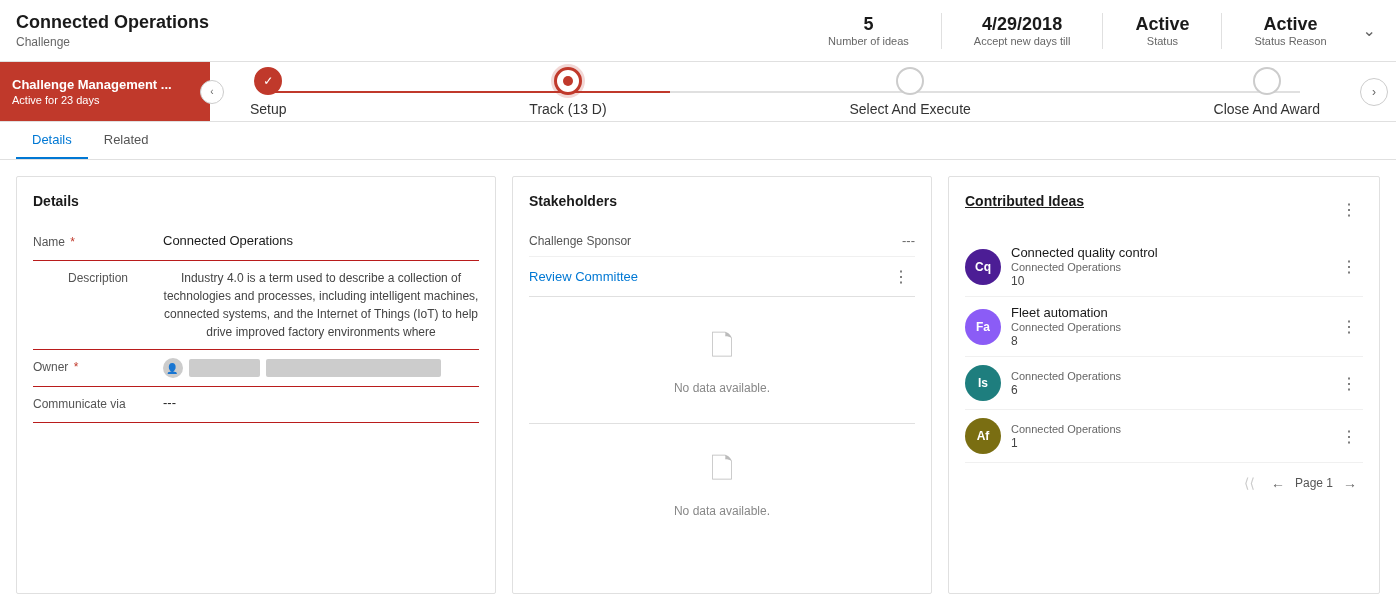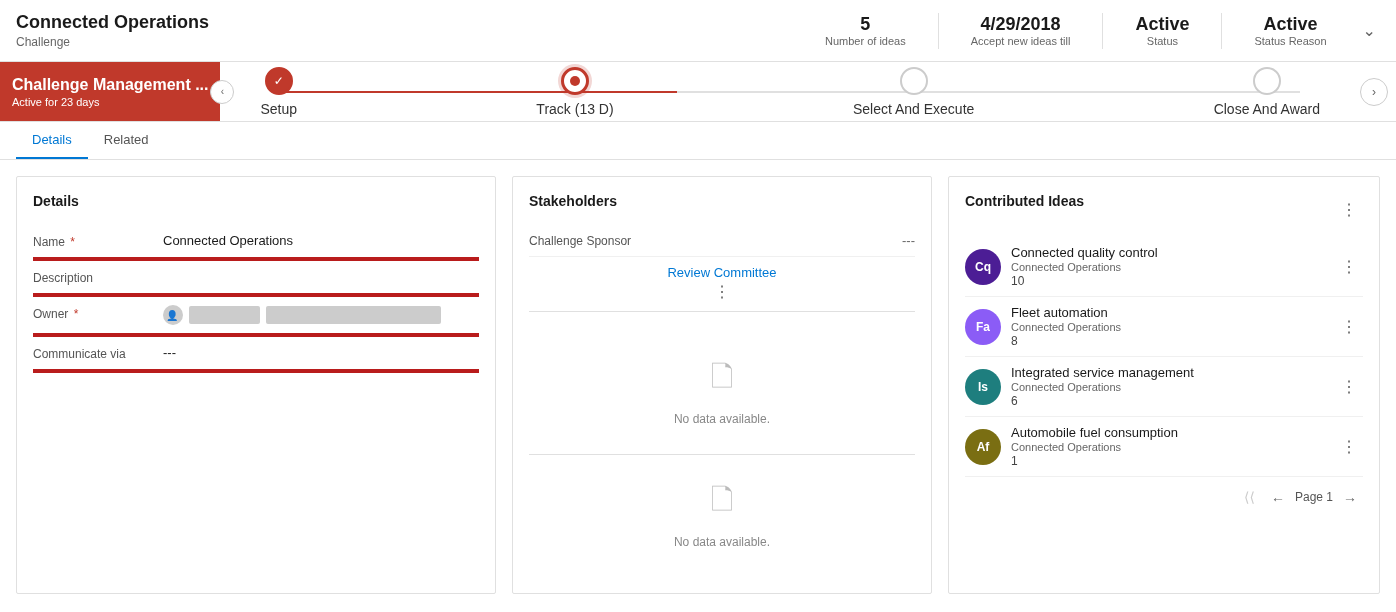--- a/index.html
+++ b/index.html
@@ -48,21 +48,21 @@
       background: #c0392b;
       color: #fff;
       padding: 8px 12px;
       min-width: 210px;
       height: 100%;
       display: flex;
       flex-direction: column;
       justify-content: center;
       position: relative;
     }
-    .challenge-banner-title { font-size: 16px; font-weight: 600; }
+    .challenge-banner-title { font-size: 13px; font-weight: 600; }
     .challenge-banner-sub { font-size: 11px; margin-top: 2px; }
     .banner-prev-btn {
       position: absolute;
       right: -14px;
       top: 50%;
       transform: translateY(-50%);
       background: #fff;
       border: 1px solid #ccc;
       border-radius: 50%;
       width: 24px;
@@ -196,21 +196,21 @@
       color: #1a1a1a;
       margin-bottom: 16px;
     }
 
     
     .details-panel { flex: 0 0 480px; }
     .field-row {
       display: flex;
       align-items: flex-start;
       padding: 8px 0;
-      border-bottom: 4px solid #b91c1c;
+      border-bottom: 1px solid #b91c1c;
       min-height: 36px;
     }
     .field-label {
       flex: 0 0 130px;
       font-size: 12px;
       color: #555;
       padding-top: 2px;
     }
     .field-required {
       color: #c0392b;
@@ -259,22 +259,21 @@
       border-bottom: 1px solid #f0f0f0;
     }
     .stakeholder-label { font-size: 12px; color: #555; text-align: center; }
     .stakeholder-value { font-size: 13px; color: #666; }
     .section-header {
       display: flex;
       align-items: center;
       justify-content: space-between;
       padding: 8px 0;
       border-bottom: 1px solid #e0e0e0;
-      margin-bottom: 24px;
-      flex-direction: column;
+      margin-bottom: 8px;
     }
     .section-header-label { font-size: 13px; font-weight: 500; color: #0078d4; }
     .no-data-container {
       display: flex;
       flex-direction: column;
       align-items: center;
       justify-content: center;
       padding: 20px;
       color: #888;
       font-size: 12px;
@@ -348,21 +347,21 @@
     <div class="header-subtitle">Challenge</div>
   </div>
   <div class="header-right">
     <div class="header-stat">
       <div class="header-stat-value">5</div>
       <div class="header-stat-label">Number of ideas</div>
     </div>
     <div class="header-divider"></div>
     <div class="header-stat">
       <div class="header-stat-value">4/29/2018</div>
-      <div class="header-stat-label">Accept new ideas till</div>
+      <div class="header-stat-label">Accept new days till</div>
     </div>
     <div class="header-divider"></div>
     <div class="header-stat">
       <div class="header-stat-value">Active</div>
       <div class="header-stat-label">Status</div>
     </div>
     <div class="header-divider"></div>
     <div class="header-stat">
       <div class="header-stat-value">Active</div>
       <div class="header-stat-label">Status Reason</div>
@@ -413,22 +412,23 @@
 
   <div class="panel details-panel">
     <div class="panel-title">Details</div>
     <div class="field-row">
       <div class="field-label">
         <span>Name</span>
         <span class="field-required">*</span>
       </div>
       <div class="field-value">Connected Operations</div>
     </div>
-    <div class="field-row" style="align-items:flex-start;">
+    <div class="field-row" style="align-items:flex-start;text-align:center;">
       <div class="field-label">Description</div>
+      <div class="field-value description">Industry 4.0 is a term used to describe a collection of technologies and processes, including intelligent machines, connected systems, and the Internet of Things (IoT) to help drive improved factory environments where</div>
     </div>
     <div class="field-row">
       <div class="field-label">
         <span>Owner</span>
         <span class="field-required">*</span>
       </div>
       <div class="field-value">
         <div class="owner-row">
           <div class="owner-icon">👤</div>
           <span class="blurred-text" style="font-size:12px;padding:2px 8px;">FirstName</span>
@@ -458,21 +458,21 @@
     </div>
     <div style="border-top:1px solid #e0e0e0; margin-top: 8px;"></div>
     <div class="no-data-container" style="margin-top:4px;">
       <div class="doc-icon">🗋</div>
       <div>No data available.</div>
     </div>
   </div>
 
   <div class="panel ideas-panel">
     <div style="display:flex;align-items:center;justify-content:space-between;margin-bottom:12px;">
-      <div class="panel-title" style="margin-bottom:16px;">Contributed Ideas</div>
+      <div class="panel-title" style="margin-bottom:16px;text-decoration:underline;">Contributed Ideas</div>
       <button class="more-btn">⋮</button>
     </div>
 
     <div class="idea-row">
       <div class="idea-avatar" style="background:#4c1d95;">Cq</div>
       <div class="idea-info">
         <div class="idea-title">Connected quality control</div>
         <div class="idea-subtitle">Connected Operations</div>
         <div class="idea-count">10</div>
       </div>
@@ -485,31 +485,29 @@
         <div class="idea-title">Fleet automation</div>
         <div class="idea-subtitle">Connected Operations</div>
         <div class="idea-count">8</div>
       </div>
       <button class="idea-more">⋮</button>
     </div>
 
     <div class="idea-row">
       <div class="idea-avatar" style="background:#1e7e7e;">Is</div>
       <div class="idea-info">
-        <div class="idea-title">Integrated service management</div>
         <div class="idea-subtitle">Connected Operations</div>
         <div class="idea-count">6</div>
       </div>
       <button class="idea-more">⋮</button>
     </div>
 
     <div class="idea-row">
       <div class="idea-avatar" style="background:#7a6e12;">Af</div>
       <div class="idea-info">
-        <div class="idea-title">Automobile fuel consumption</div>
         <div class="idea-subtitle">Connected Operations</div>
         <div class="idea-count">1</div>
       </div>
       <button class="idea-more">⋮</button>
     </div>
 
     <div class="pagination">
       <button class="page-btn" disabled="">⟨⟨</button>
       <button class="page-btn">←</button>
       <span class="page-label">Page 1</span>

